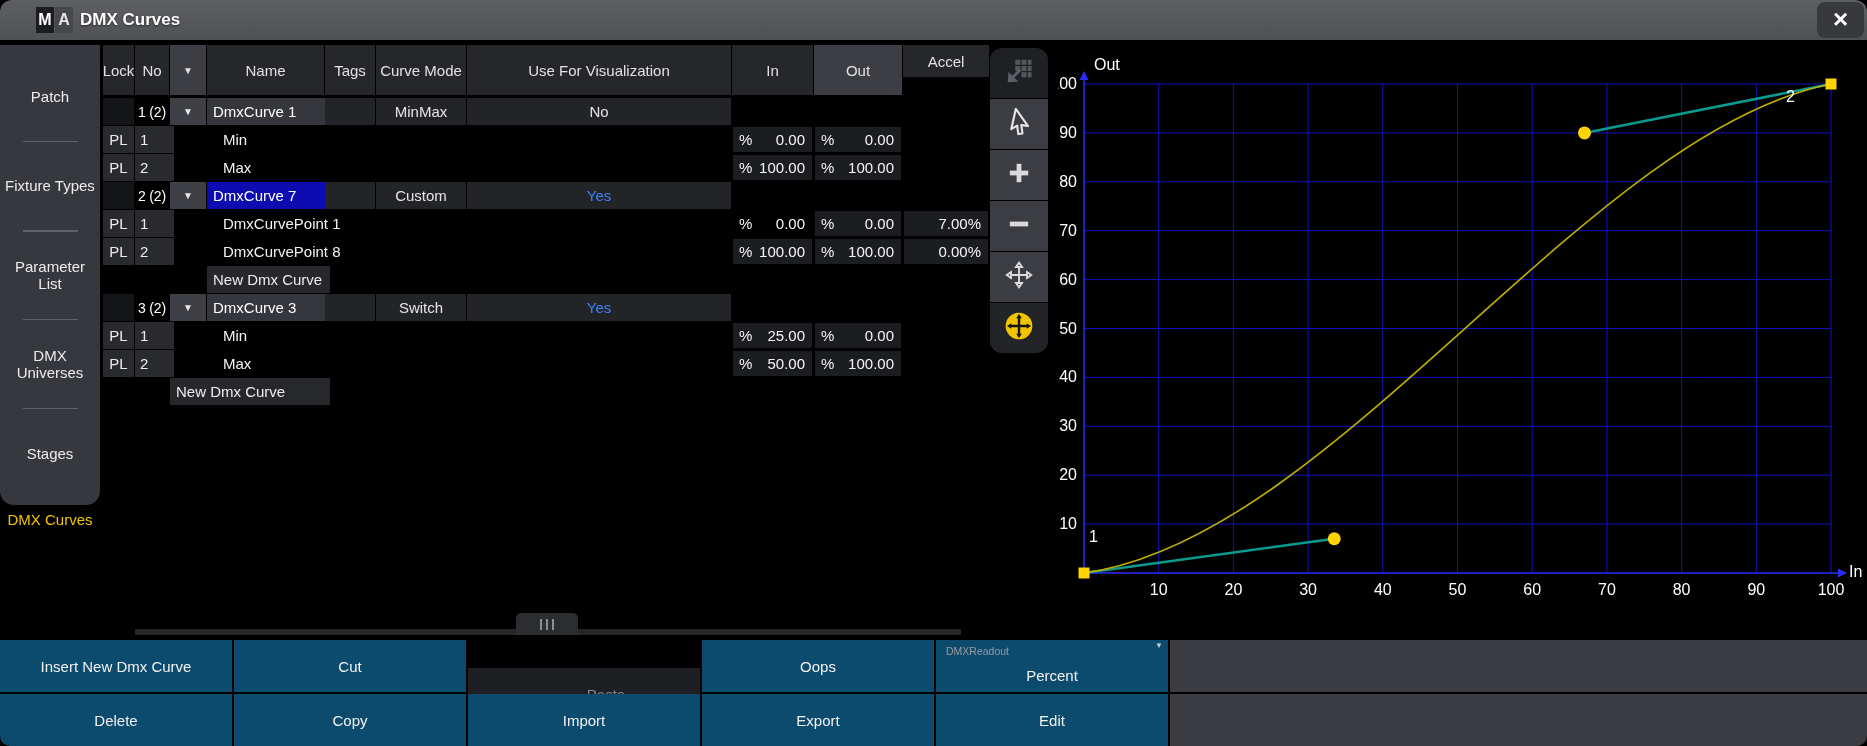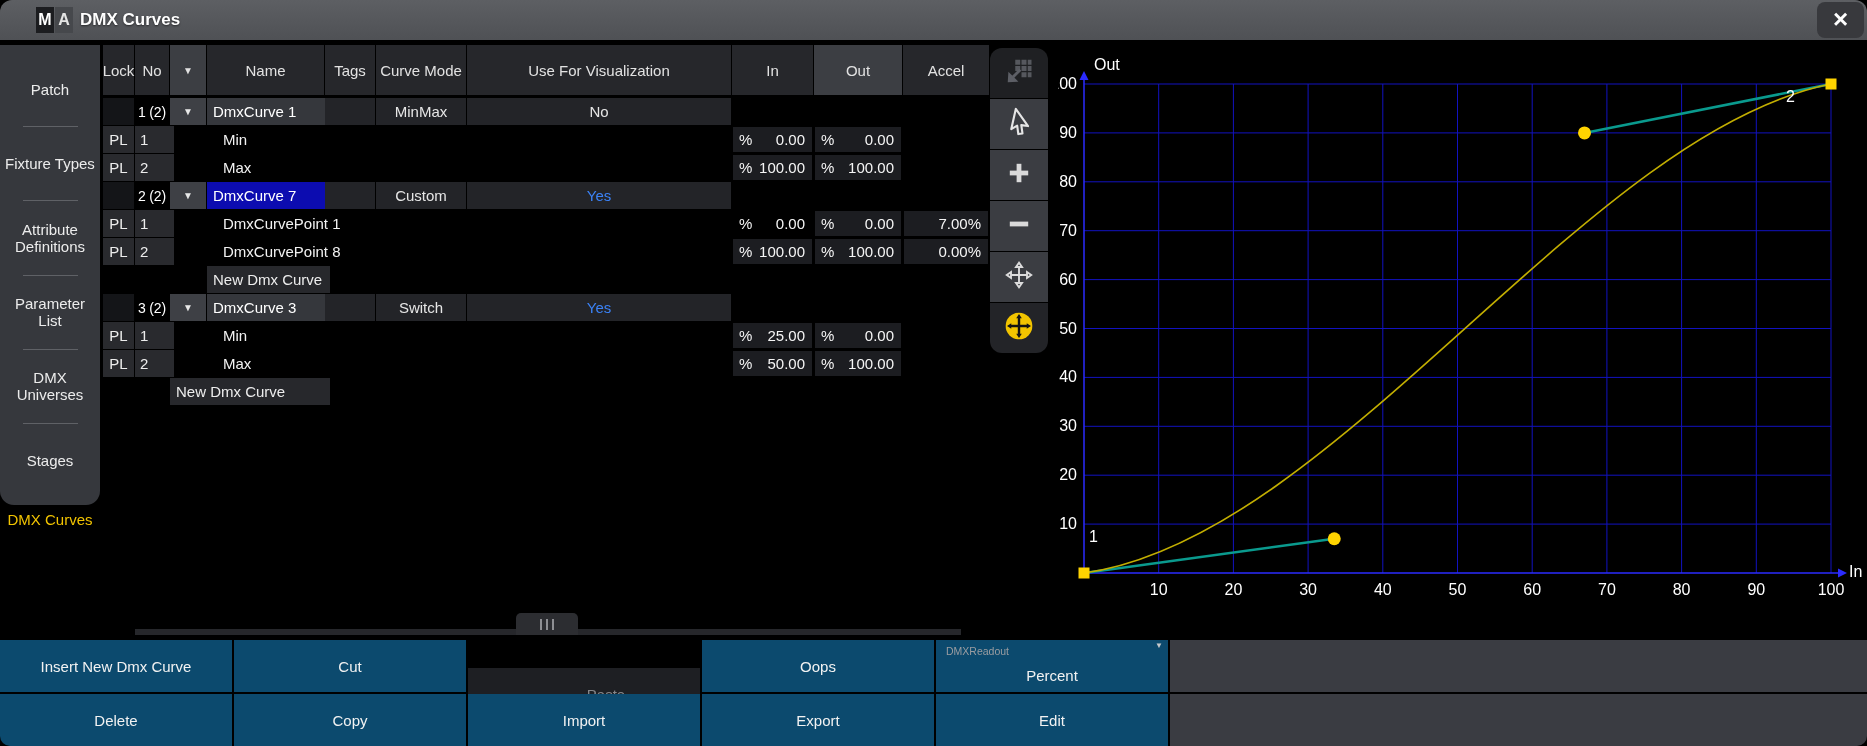--- a/index.html
+++ b/index.html
@@ -81,41 +81,40 @@
   <div class="abs logo-box logo-a">A</div>
   <div class="abs win-title">DMX Curves</div>
   <div class="abs close-btn">×</div>
 </div>
 
 <div class="abs sidebar" id="sidebar">
     <div class="sb-item">Patch</div>
     <div class="sb-sep"></div>
     <div class="sb-item">Fixture Types</div>
     <div class="sb-sep"></div>
-    <div class="sb-item">Attribute Definitions</div>
     <div class="sb-sep"></div>
     <div class="sb-item">Parameter List</div>
     <div class="sb-sep"></div>
     <div class="sb-item">DMX Universes</div>
     <div class="sb-sep"></div>
     <div class="sb-item">Stages</div>
   </div>
 <div class="abs dmx-label" id="dmxLabel" style="color: rgb(242, 196, 0);">DMX Curves</div>
 
 <div id="tableRoot">
     <div class="hc" style="left: 103px; top: 45px; width: 31px; height: 50px;">Lock</div>
     <div class="hc" style="left: 135px; top: 45px; width: 34px; height: 50px;">No</div>
     <div class="hc lt arr" style="left: 170px; top: 45px; width: 36px; height: 50px;">▼</div>
     <div class="hc" style="left: 207px; top: 45px; width: 117px; height: 50px;">Name</div>
     <div class="hc" style="left: 325px; top: 45px; width: 50px; height: 50px;">Tags</div>
     <div class="hc" style="left: 376px; top: 45px; width: 90px; height: 50px;">Curve Mode</div>
     <div class="hc" style="left: 467px; top: 45px; width: 264px; height: 50px;">Use For Visualization</div>
     <div class="hc" style="left: 732px; top: 45px; width: 81px; height: 50px;">In</div>
     <div class="hc lt" style="left: 814px; top: 45px; width: 88px; height: 50px;">Out</div>
-    <div class="hc" style="left: 903px; top: 45px; width: 86px; height: 50px;">Accel</div>
+    <div class="hc" style="left: 903px; top: 45px; width: 86px; height: 32px;">Accel</div>
     <div class="cell gdark" style="left: 103px; top: 98px; width: 31px; height: 27px;"></div>
     <div class="cell gno" style="left: 135px; top: 98px; width: 34px; height: 27px;">1 (2)</div>
     <div class="cell garrow" style="left: 170px; top: 98px; width: 36px; height: 27px;">▼</div>
     <div class="cell gname" style="left: 207px; top: 98px; width: 117px; height: 27px;">DmxCurve 1</div>
     <div class="cell gcell" style="left: 325px; top: 98px; width: 50px; height: 27px;"></div>
     <div class="cell gcell" style="left: 376px; top: 98px; width: 90px; height: 27px;">MinMax</div>
     <div class="cell gcell" style="left: 467px; top: 98px; width: 264px; height: 27px;">No</div>
     <div class="cell plc" style="left: 103px; top: 126px; width: 31px; height: 27px;">PL</div>
     <div class="cell plc numl" style="left: 135px; top: 126px; width: 34px; height: 27px;">1</div>
     <div class="cell cname" style="left: 207px; top: 126px; width: 117px; height: 27px;">Min</div>

